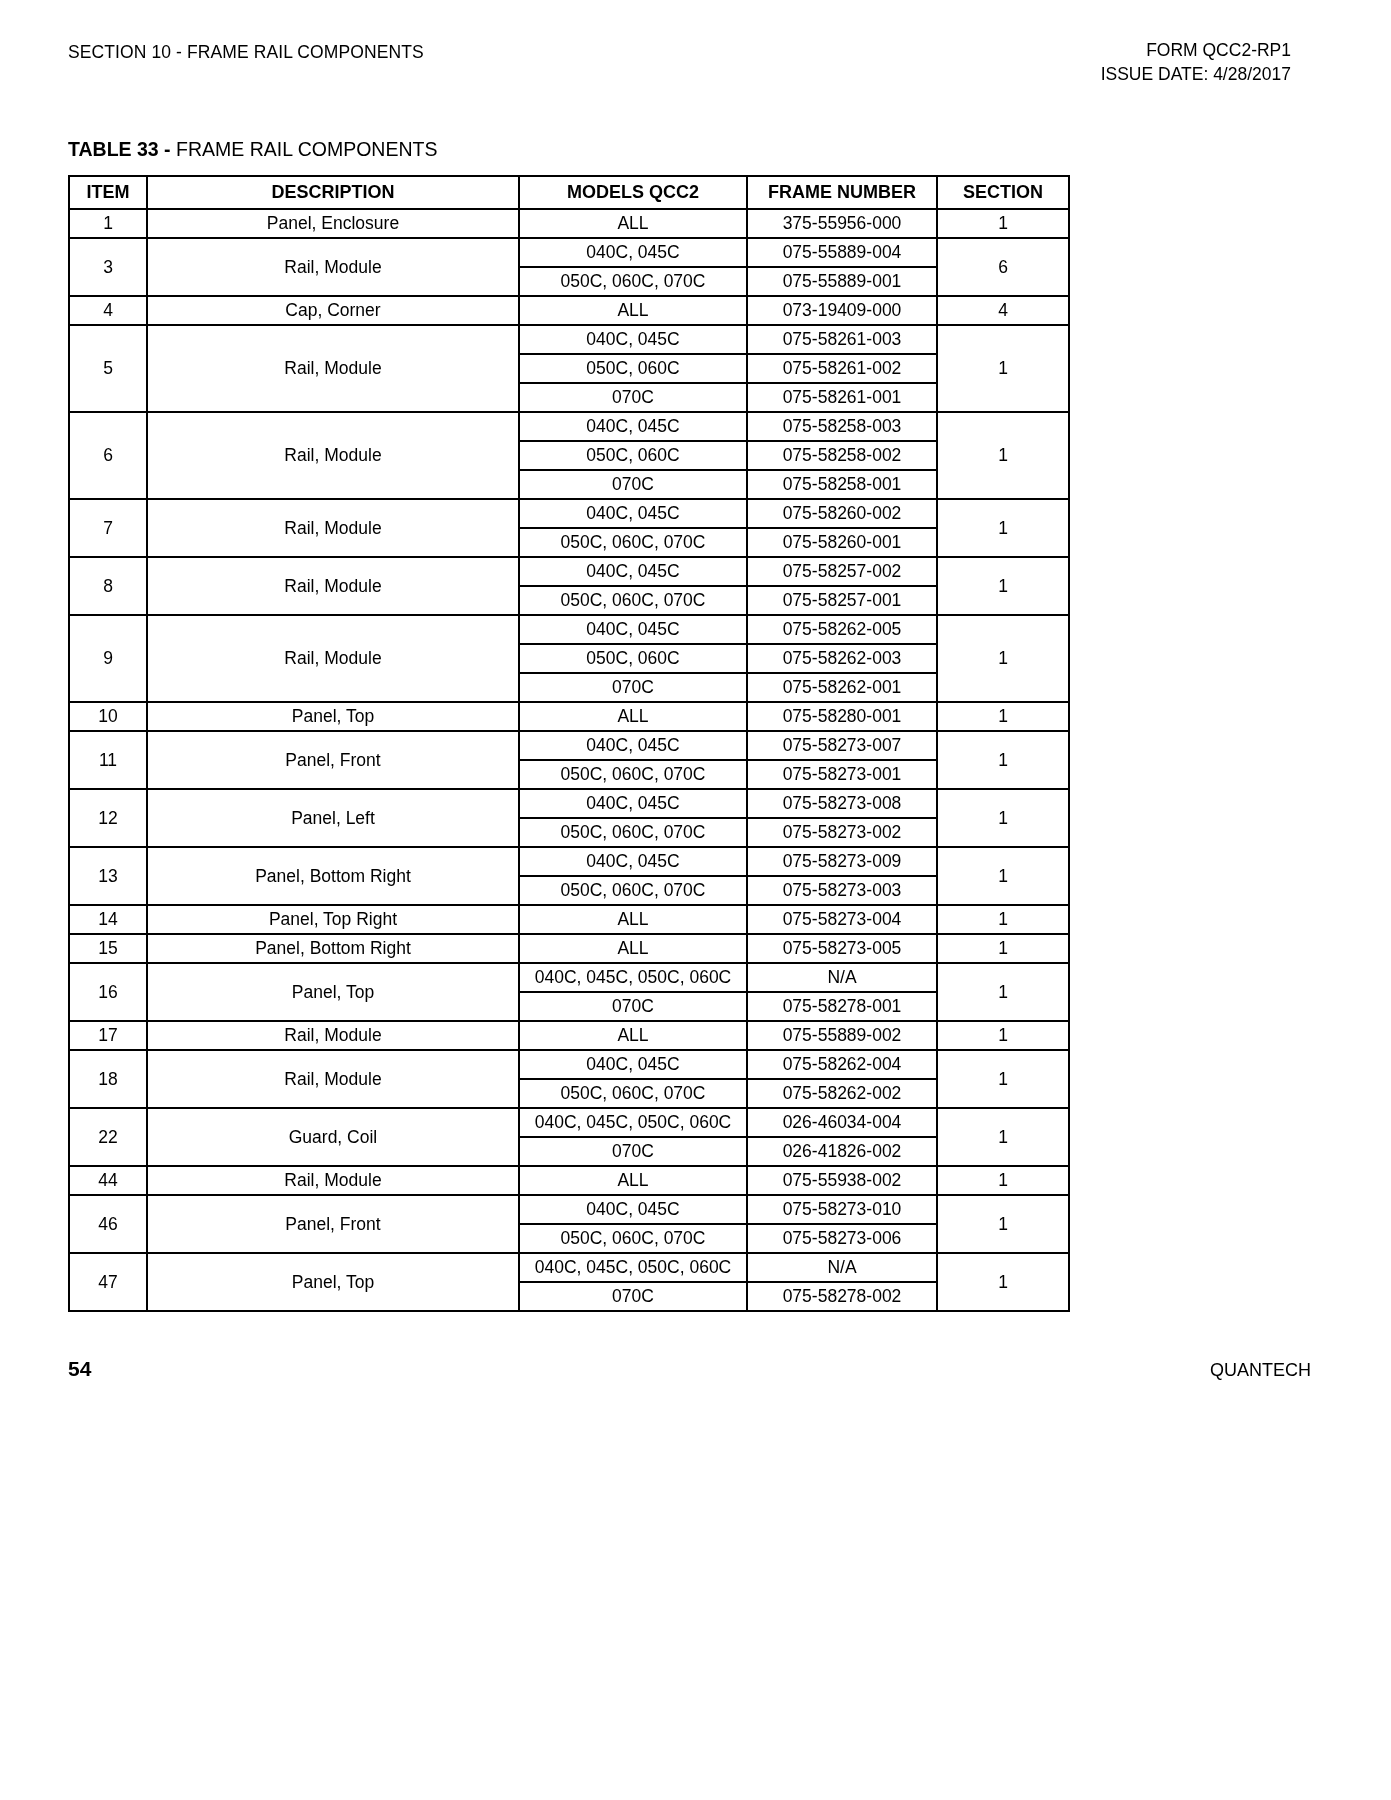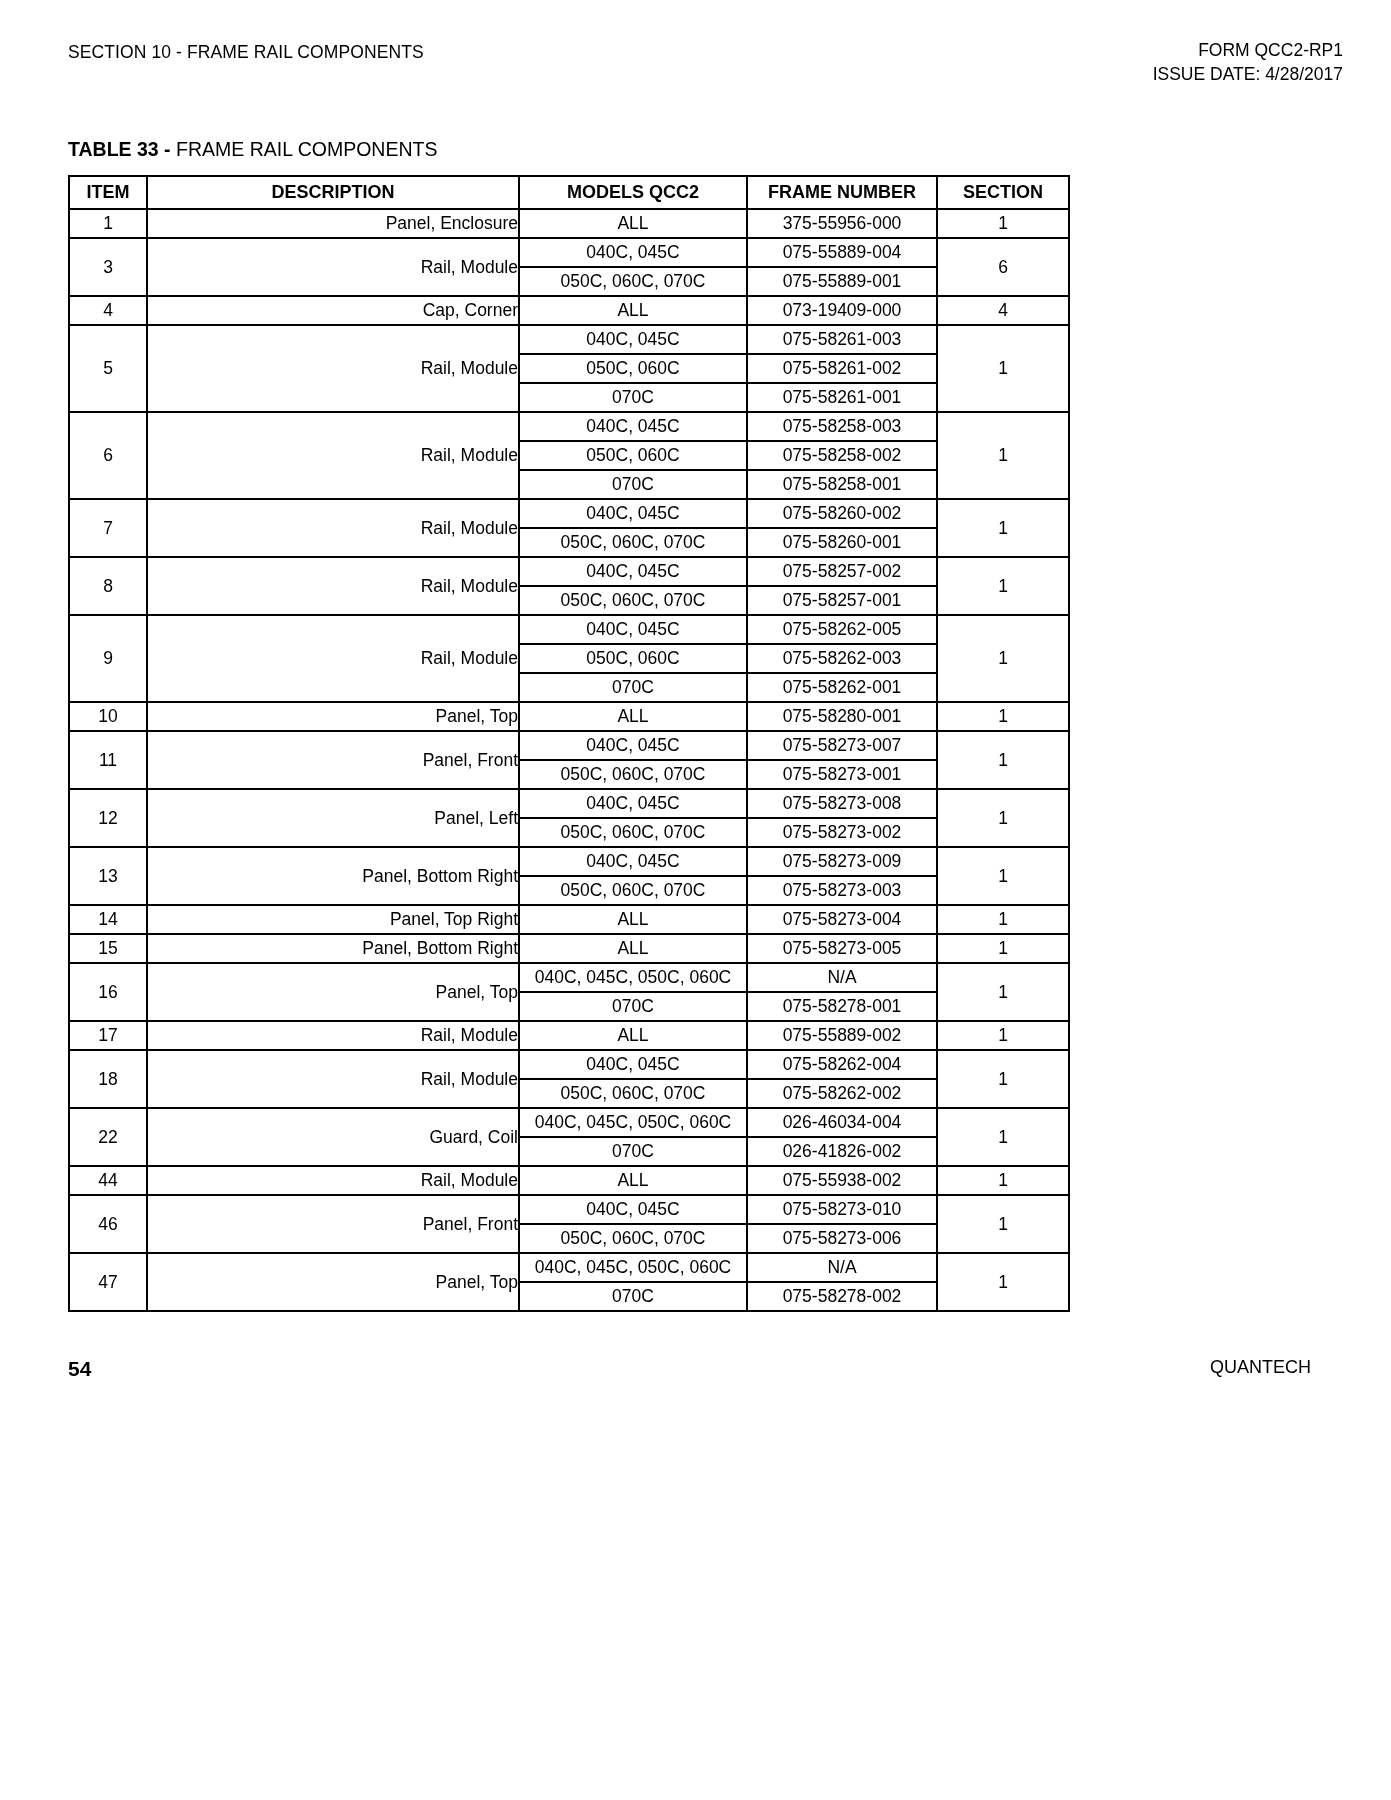--- a/index.html
+++ b/index.html
@@ -10,21 +10,21 @@
     background: #ffffff;
     font-family: "Liberation Sans", sans-serif;
     color: #000000;
     position: relative;
   }
   .page {
     position: absolute;
     left: 0; top: 0;
     width: 1391px;
     height: 1425px;
-    padding: 38px 32px 0 68px;
+    padding: 38px 84px 0 68px;
   }
   
   .page-header {
     display: flex;
     justify-content: space-between;
     align-items: flex-start;
     height: 52px;
   }
   .header-left {
     font-size: 17.5px;
@@ -65,21 +65,21 @@
     height: 33px;
     font-size: 18px;
   }
   .col-item   { width: 78px; }
   .col-desc   { width: 372px; }
   .col-model  { width: 228px; }
   .col-part   { width: 190px; }
   .col-qty    { width: 132px; }
 
   td.c-item   { text-align: center; font-weight: bold; }
-  td.c-desc   { text-align: right; padding-left: 10px; margin-left: 20px; }
+  td.c-desc   { text-align: center; padding-left: 10px; margin-left: 20px; }
   td.c-model  { text-align: center; }
   td.c-part   { text-align: center; }
   td.c-qty    { text-align: center; }
 
   
   tr.group-start > td { border-top: 2.5px solid #000; }
 
   
   .fig-note {
     margin-top: 16px;
@@ -88,21 +88,21 @@
   .fig-note .ital { font-style: italic; }
 
   
   .page-footer {
     position: absolute;
     left: 68px;
     right: 64px;
     bottom: 44px;
     display: flex;
     justify-content: space-between;
-    align-items: flex-start;
+    align-items: flex-end;
   }
   .page-number { font-size: 21px; font-weight: bold; }
   .brand { font-size: 18px; padding-right: 16px; }
 </style>
 </head>
 <body>
 
 <div class="page">
 
   <div class="page-header">

